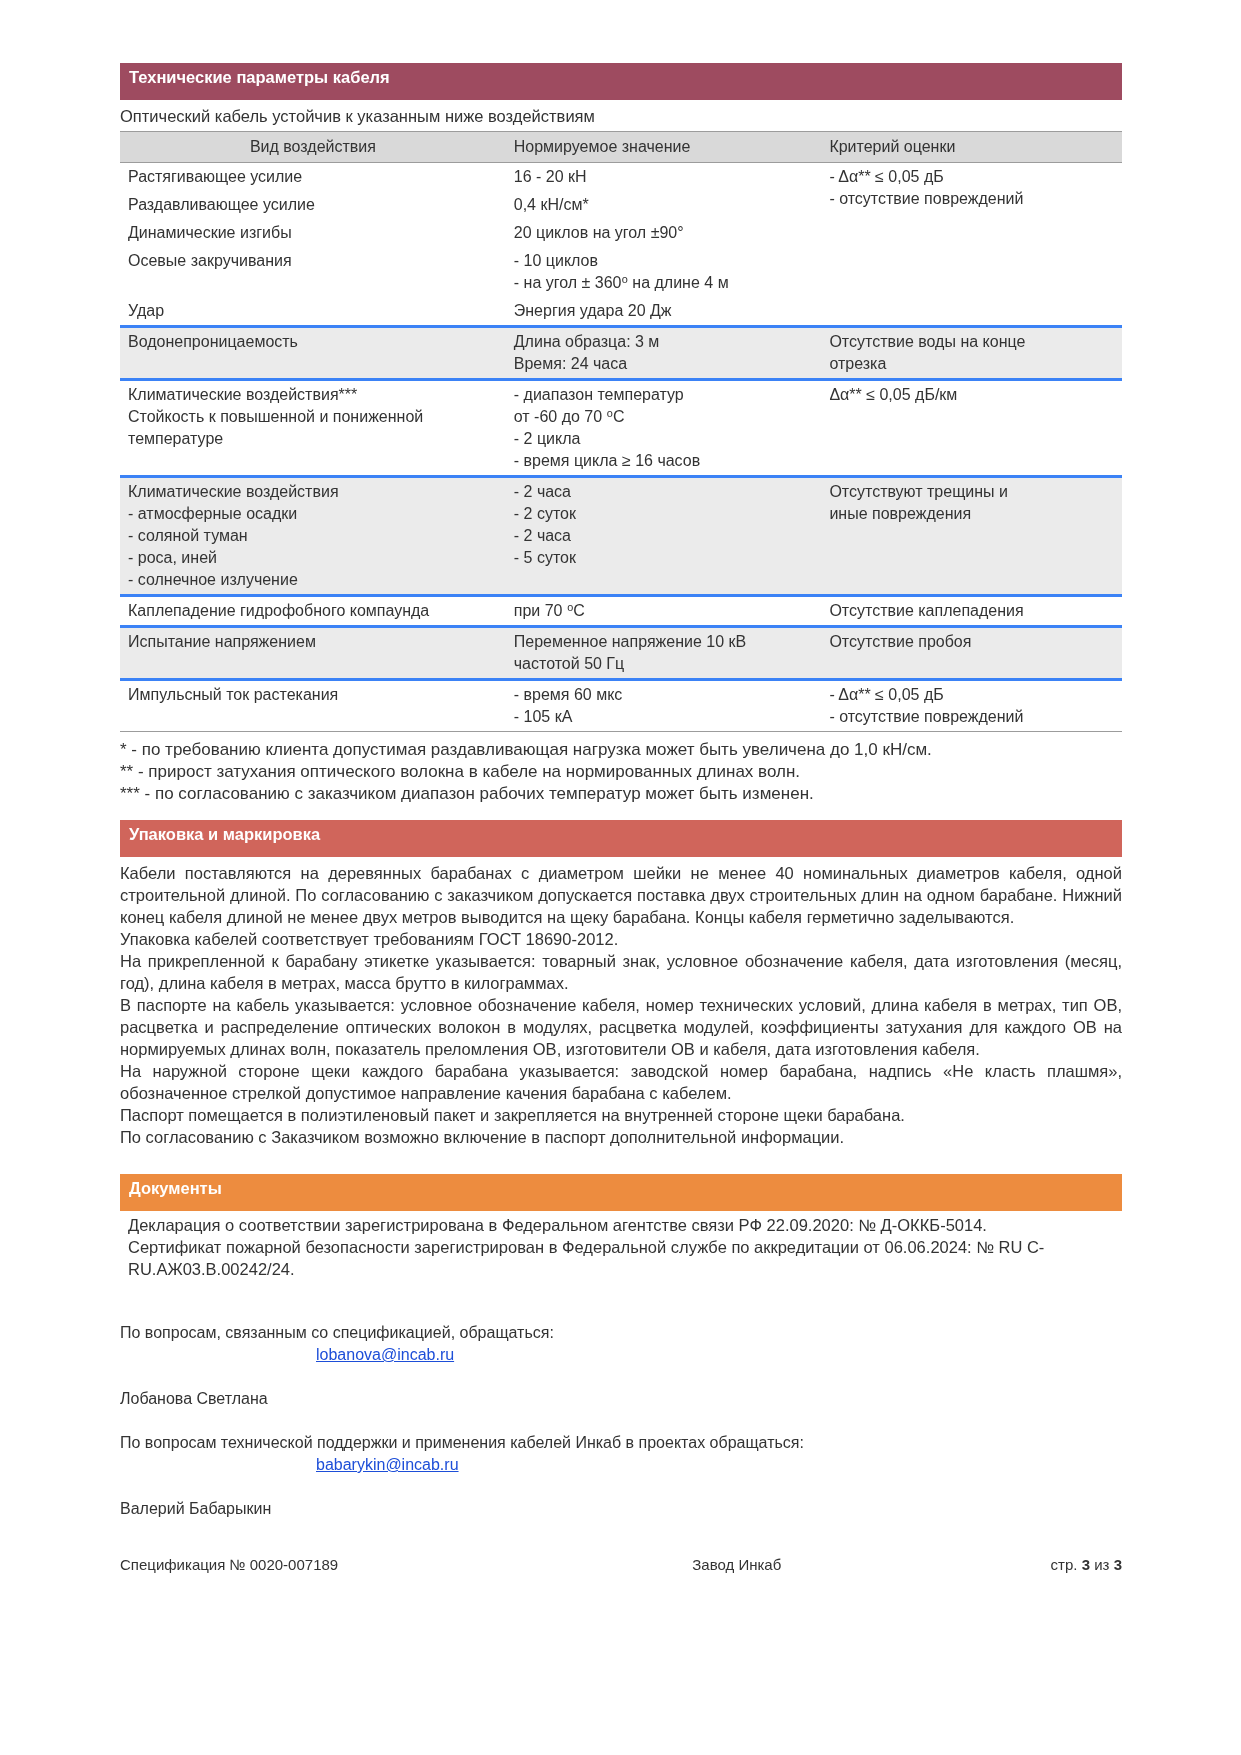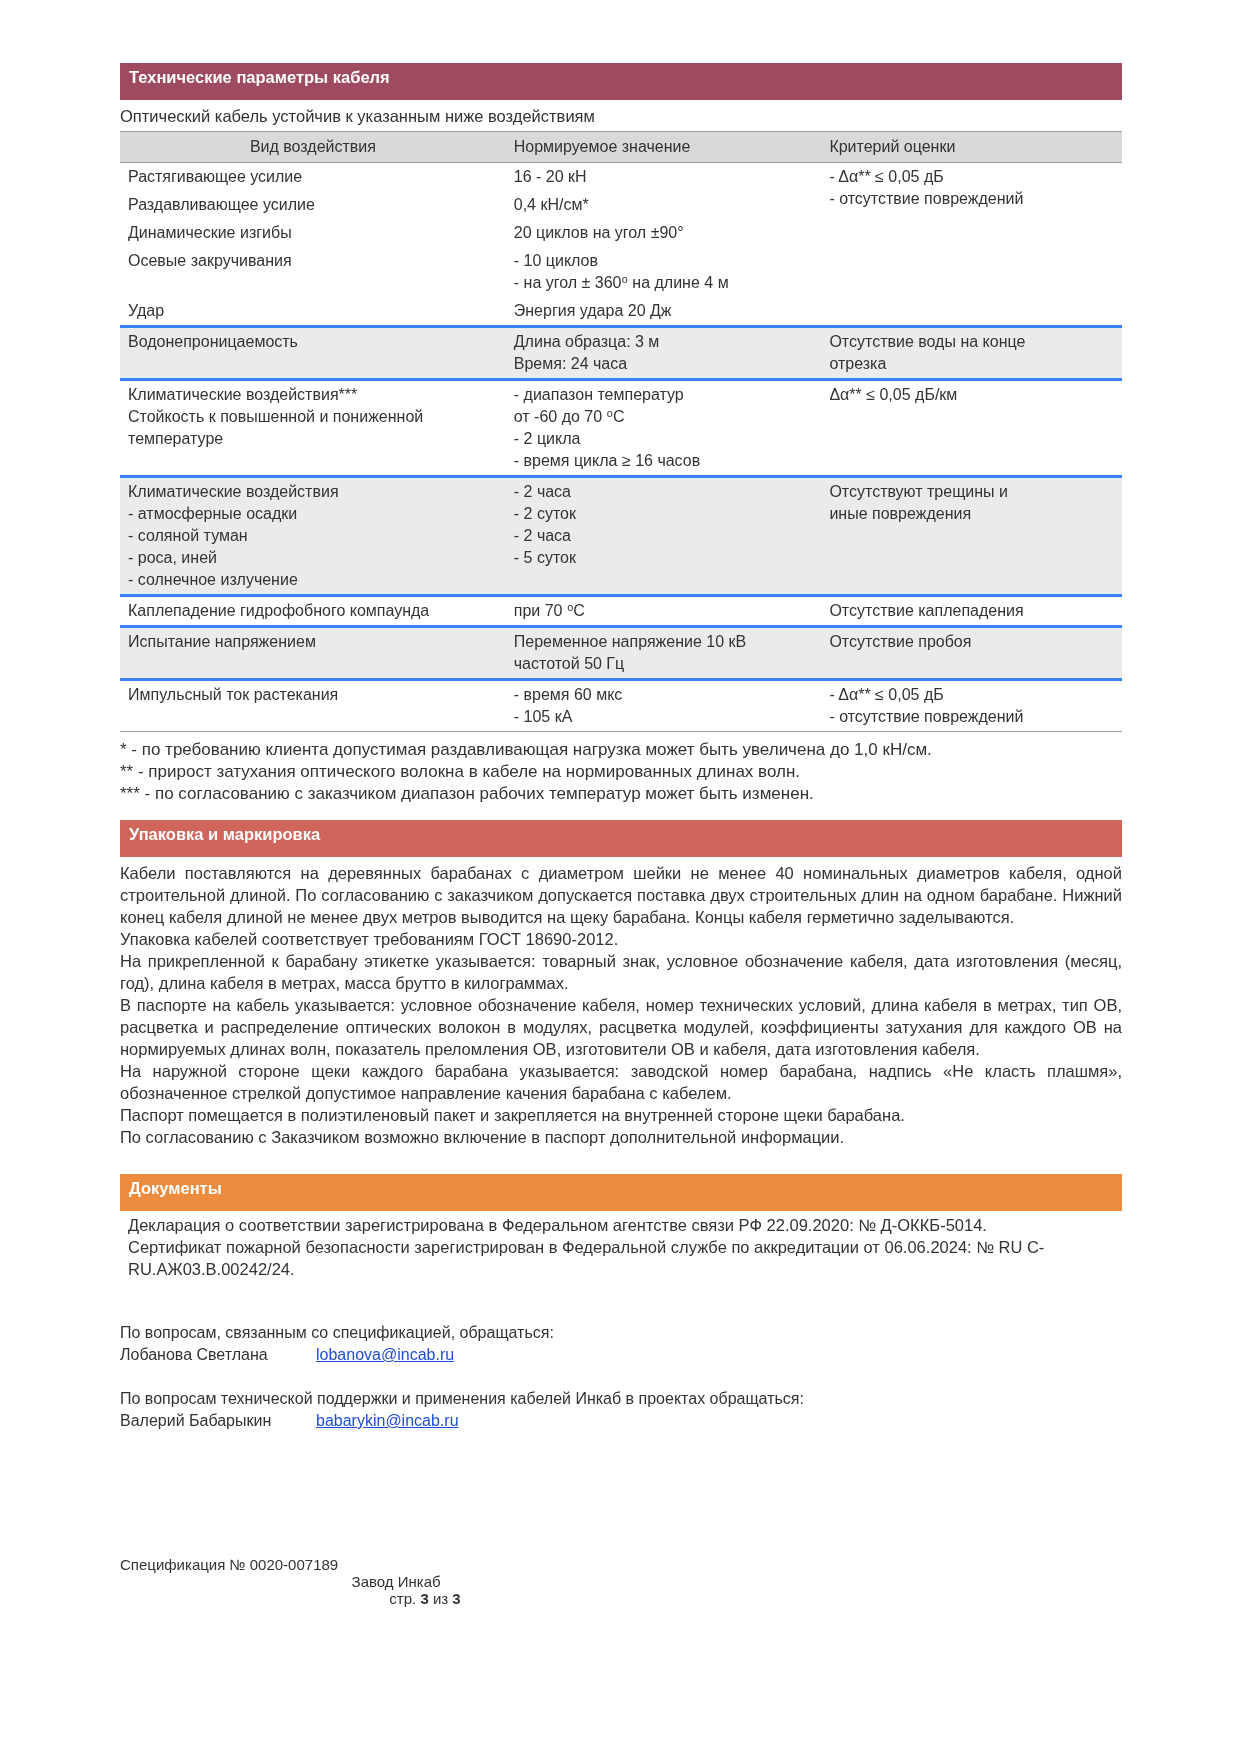--- a/index.html
+++ b/index.html
@@ -61,31 +61,30 @@
 
   .body-text { margin-top: 5px; font-size: 16.5px; line-height: 22px; }
   .body-text p { margin: 0; text-align: justify; }
 
   .docs-text { margin-top: 3px; font-size: 16.5px; line-height: 22px; padding-left: 8px; }
   .docs-text p { margin: 0; }
 
   .contacts { margin-top: 42px; font-size: 16px; line-height: 22px; }
   .contacts p { margin: 0; }
   .contact-row { display: flex; }
-  .cname { width: 196px; }
+  .cname { width: 196px; margin-top: 44px; }
   a.email { color: #1d4ed8; text-decoration: underline; cursor: pointer; }
   .spacer { height: 22px; }
 
   .footer {
     position: absolute;
     left: 120px; top: 1556px;
     width: 1002px;
     font-size: 15px;
     display: flex;
-    flex-direction: column;
   }
   .footer .fl { width: 34%; text-align: left; }
   .footer .fc { width: 32%; text-align: right; }
   .footer .fr { width: 34%; text-align: right; }
   .footer b { font-weight: bold; }
 </style>
 </head>
 <body>
 
 <div class="page">

